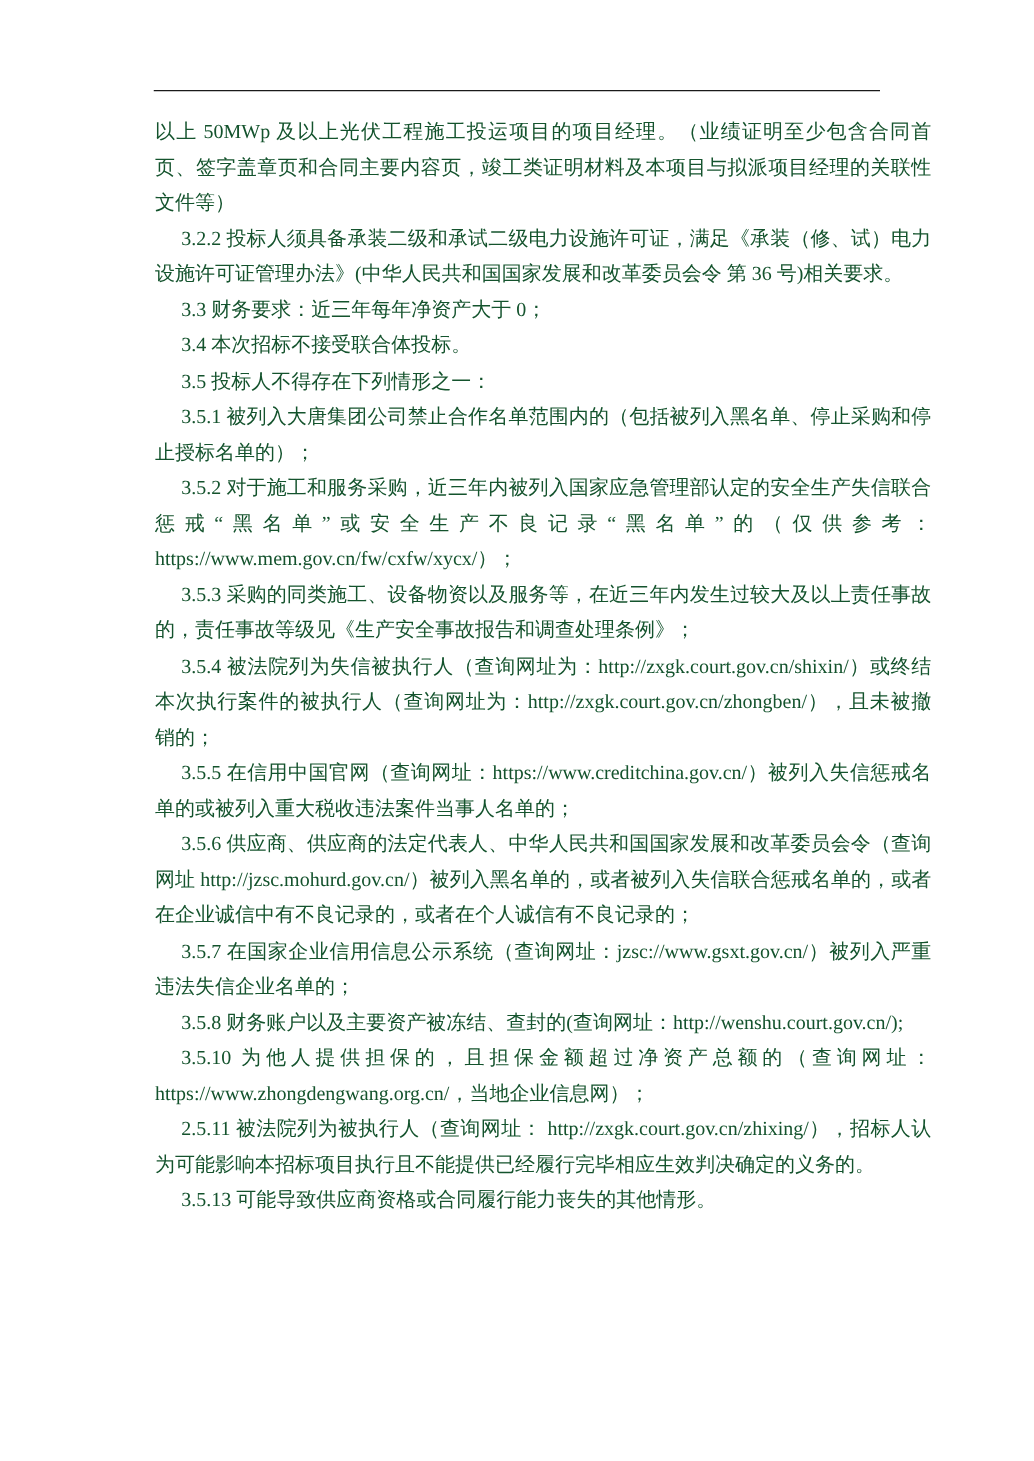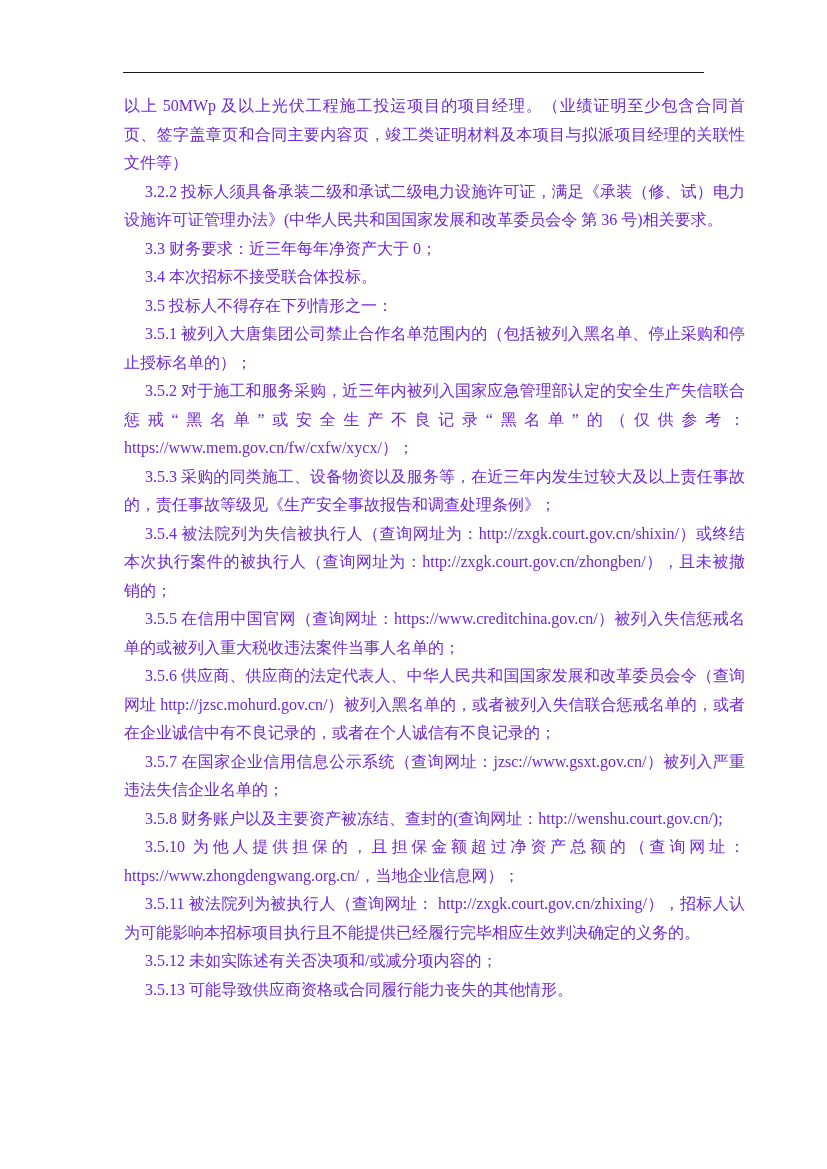--- a/index.html
+++ b/index.html
@@ -21,21 +21,21 @@
       top: 72px;
       width: 581px;
       height: 0;
       border-top: 1.6px solid #1a1a1a;
     }
     .content {
       position: absolute;
       left: 124px;
       top: 92px;
       width: 621px;
-      color: #6d28d9;
+      color: #14532d;
       font-size: 16px;
       line-height: 28.5px;
       text-align: justify;
       text-justify: inter-character;
     }
     p.para {
       margin: 0;
       padding: 0;
     }
     p.para.indent {
@@ -55,17 +55,16 @@
       <p class="para indent">3.5 投标人不得存在下列情形之一：</p>
       <p class="para indent">3.5.1 被列入大唐集团公司禁止合作名单范围内的（包括被列入黑名单、停止采购和停止授标名单的）；</p>
       <p class="para indent">3.5.2 对于施工和服务采购，近三年内被列入国家应急管理部认定的安全生产失信联合惩戒“黑名单”或安全生产不良记录“黑名单”的（仅供参考：https://www.mem.gov.cn/fw/cxfw/xycx/）；</p>
       <p class="para indent">3.5.3 采购的同类施工、设备物资以及服务等，在近三年内发生过较大及以上责任事故的，责任事故等级见《生产安全事故报告和调查处理条例》；</p>
       <p class="para indent">3.5.4 被法院列为失信被执行人（查询网址为：http://zxgk.court.gov.cn/shixin/）或终结本次执行案件的被执行人（查询网址为：http://zxgk.court.gov.cn/zhongben/），且未被撤销的；</p>
       <p class="para indent">3.5.5 在信用中国官网（查询网址：https://www.creditchina.gov.cn/）被列入失信惩戒名单的或被列入重大税收违法案件当事人名单的；</p>
       <p class="para indent">3.5.6 供应商、供应商的法定代表人、中华人民共和国国家发展和改革委员会令（查询网址 http://jzsc.mohurd.gov.cn/）被列入黑名单的，或者被列入失信联合惩戒名单的，或者在企业诚信中有不良记录的，或者在个人诚信有不良记录的；</p>
       <p class="para indent">3.5.7 在国家企业信用信息公示系统（查询网址：jzsc://www.gsxt.gov.cn/）被列入严重违法失信企业名单的；</p>
       <p class="para indent">3.5.8 财务账户以及主要资产被冻结、查封的(查询网址：http://wenshu.court.gov.cn/);</p>
       <p class="para indent">3.5.10 为他人提供担保的，且担保金额超过净资产总额的（查询网址：https://www.zhongdengwang.org.cn/，当地企业信息网）；</p>
-      <p class="para indent">3.5.11 被法院列为被执行人（查询网址： http://zxgk.court.gov.cn/zhixing/），招标人认为可能影响本招标项目执行且不能提供已经履行完毕相应生效判决确定的义务的。</p>
-      <p class="para indent">3.5.12 未如实陈述有关否决项和/或减分项内容的；</p>
+      <p class="para indent">2.5.11 被法院列为被执行人（查询网址： http://zxgk.court.gov.cn/zhixing/），招标人认为可能影响本招标项目执行且不能提供已经履行完毕相应生效判决确定的义务的。</p>
       <p class="para indent">3.5.13 可能导致供应商资格或合同履行能力丧失的其他情形。</p>
     </div>
 </div>
 
 </body></html>

